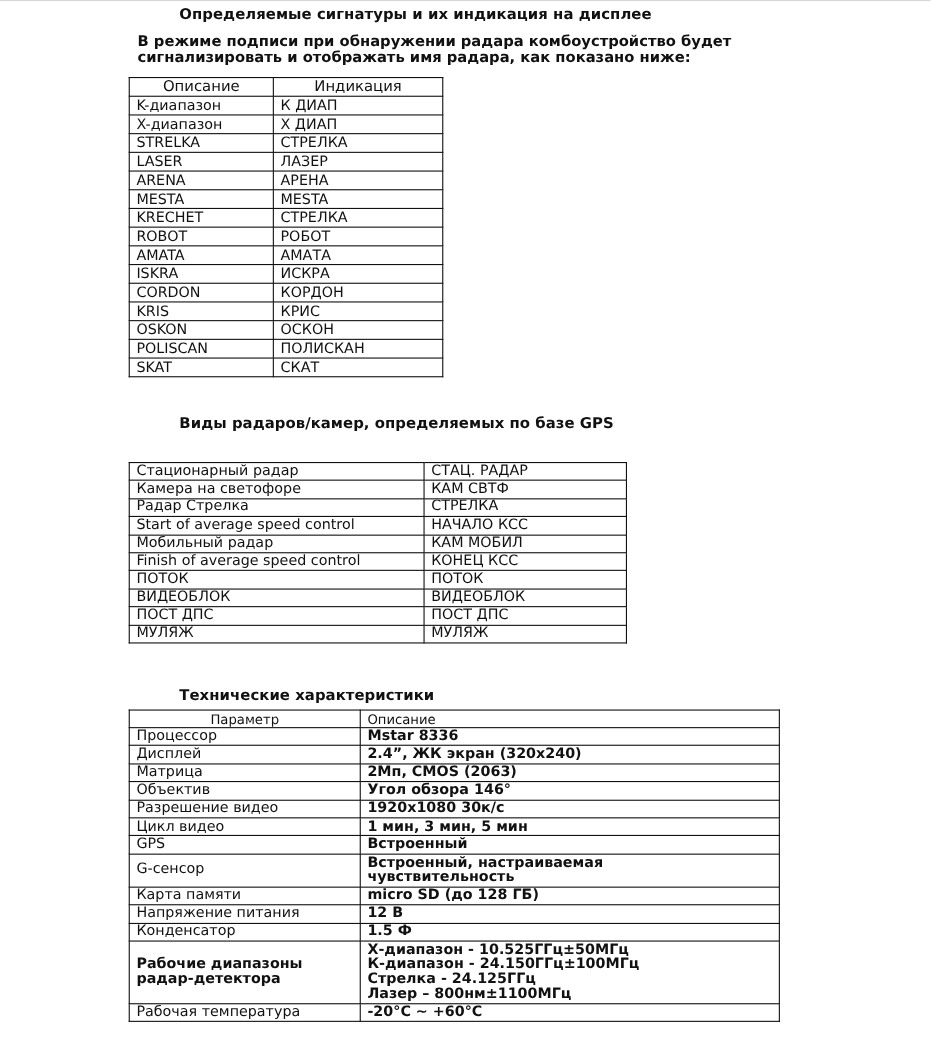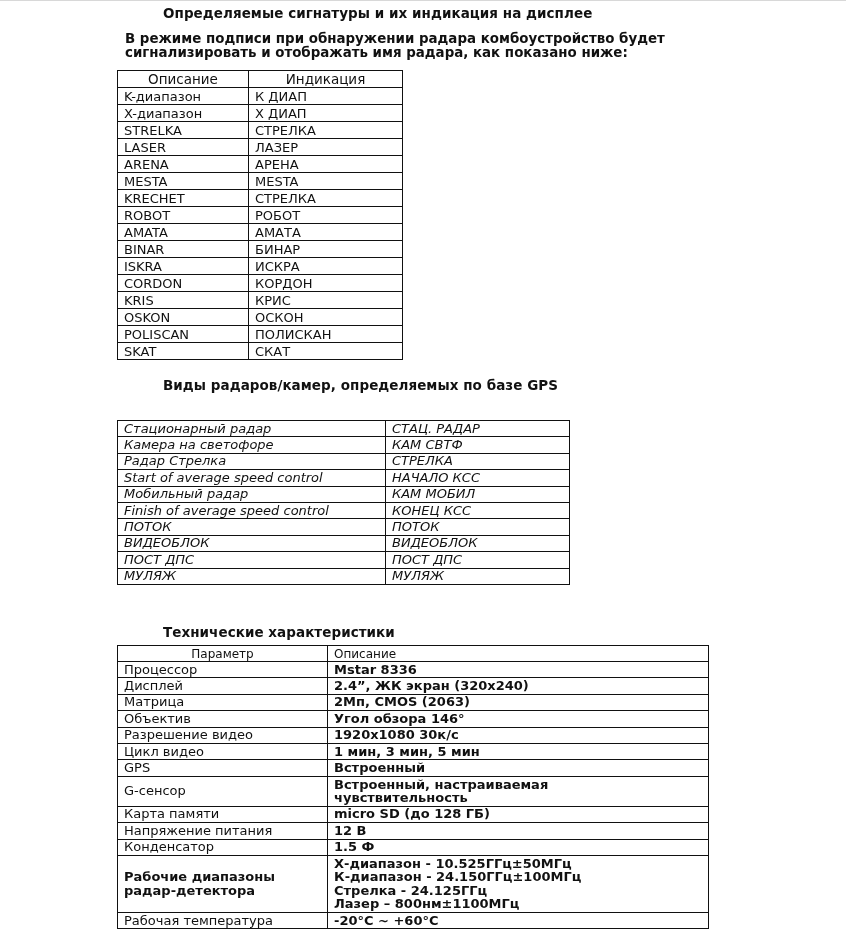--- a/index.html
+++ b/index.html
@@ -56,21 +56,21 @@
     
     #t1 { left: 117px; top: 69px; width: 285px; }
     #t1 col.c1 { width: 131px; }
     #t1 col.c2 { width: 154px; }
     #t1 th { text-align: center; padding: 0; height: 16px; line-height: 15px; font-size: 13.5px; }
     #t1 td { height: 16px; line-height: 15px; }
     
     #t2 { left: 117px; top: 419px; width: 452px; }
     #t2 col.c1 { width: 268px; }
     #t2 col.c2 { width: 184px; }
-    #t2 td { height: 15.4px; line-height: 14px; font-style: italic; }
+    #t2 td { height: 15.4px; line-height: 14px; }
     
     #t3 { left: 117px; top: 644px; width: 591px; font-family: "DejaVu Sans", sans-serif; }
     #t3 col.c1 { width: 210px; }
     #t3 col.c2 { width: 381px; }
     #t3 th { height: 15px; line-height: 14px; font-size: 12px; }
     #t3 th.center { text-align: center; padding: 0; }
     #t3 td { height: 15.4px; line-height: 14px; }
     #t3 td.multi { line-height: 13.5px; padding-top: 1px; padding-bottom: 1px; }
     .line { display: block; font-weight: bold; }
   </style>
@@ -125,24 +125,20 @@
       </tr>
       <tr>
         <td>ROBOT</td>
         <td>РОБОТ</td>
       </tr>
       <tr>
         <td>AMATA</td>
         <td>АМАТА</td>
       </tr>
       <tr>
-        <td>BINAR</td>
-        <td>БИНАР</td>
-      </tr>
-      <tr>
         <td>ISKRA</td>
         <td>ИСКРА</td>
       </tr>
       <tr>
         <td>CORDON</td>
         <td>КОРДОН</td>
       </tr>
       <tr>
         <td>KRIS</td>
         <td>КРИС</td>

